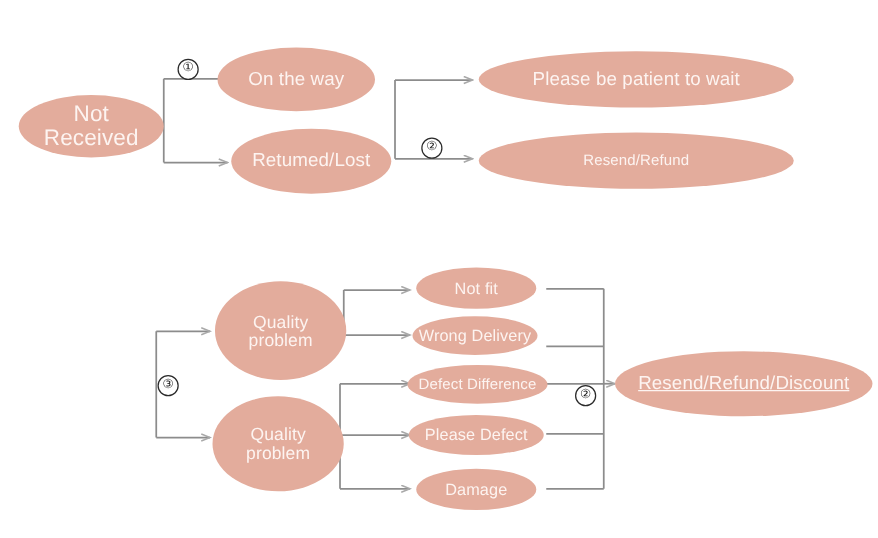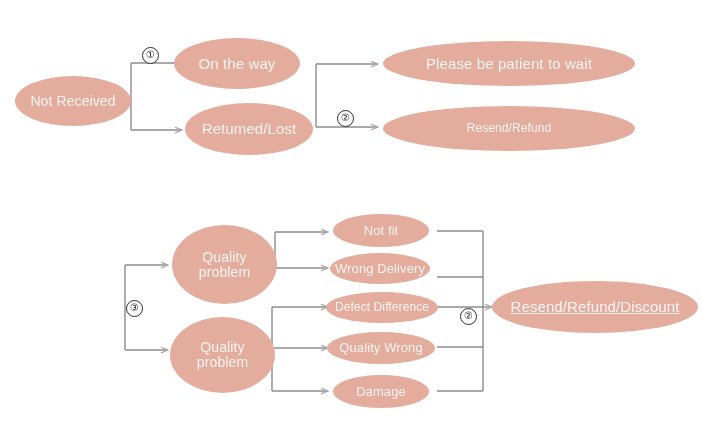--- a/index.html
+++ b/index.html
@@ -107,21 +107,21 @@
       <path d="M437,231 L483,231"></path>
       <path d="M437,277 L483,277"></path>
       <path d="M437,307 L483,307"></path>
       <path d="M437,347 L483,347"></path>
       <path d="M437,391 L483,391"></path>
       <path d="M483,231 L483,391"></path>
       <path d="M483,307 L492,307" marker-end="url(#arw)"></path>
     </g>
   </svg>
 
-  <div class="node" style="left:15px; top:76px; width:116px; height:50px; font-size:14px;">
+  <div class="node" style="left:15px; top:76px; width:116px; height:50px; font-size:18px;">
     <span>Not Received</span>
   </div>
 
   <div class="node" style="left:174px; top:38px; width:126px; height:51px; font-size:15px;">
     <span>On the way</span>
   </div>
 
   <div class="node" style="left:185px; top:103px; width:128px; height:52px; font-size:15px;">
     <span>Retumed/Lost</span>
   </div>
@@ -151,21 +151,21 @@
 
   <div class="node" style="left:330px; top:253px; width:100px; height:31px; font-size:13px;">
     <span>Wrong Delivery</span>
   </div>
 
   <div class="node" style="left:326px; top:292px; width:112px; height:31px; font-size:12px;">
     <span>Defect Difference</span>
   </div>
 
   <div class="node" style="left:327px; top:332px; width:108px; height:32px; font-size:13px;">
-    <span>Quality Wrong</span>
+    <span>Please Defect</span>
   </div>
 
   <div class="node" style="left:333px; top:375px; width:96px; height:33px; font-size:13px;">
     <span>Damage</span>
   </div>
 
   <div class="node" style="left:492px; top:281px; width:206px; height:52px; font-size:15px;text-decoration:underline;">
     <span>Resend/Refund/Discount</span>
   </div>
 

